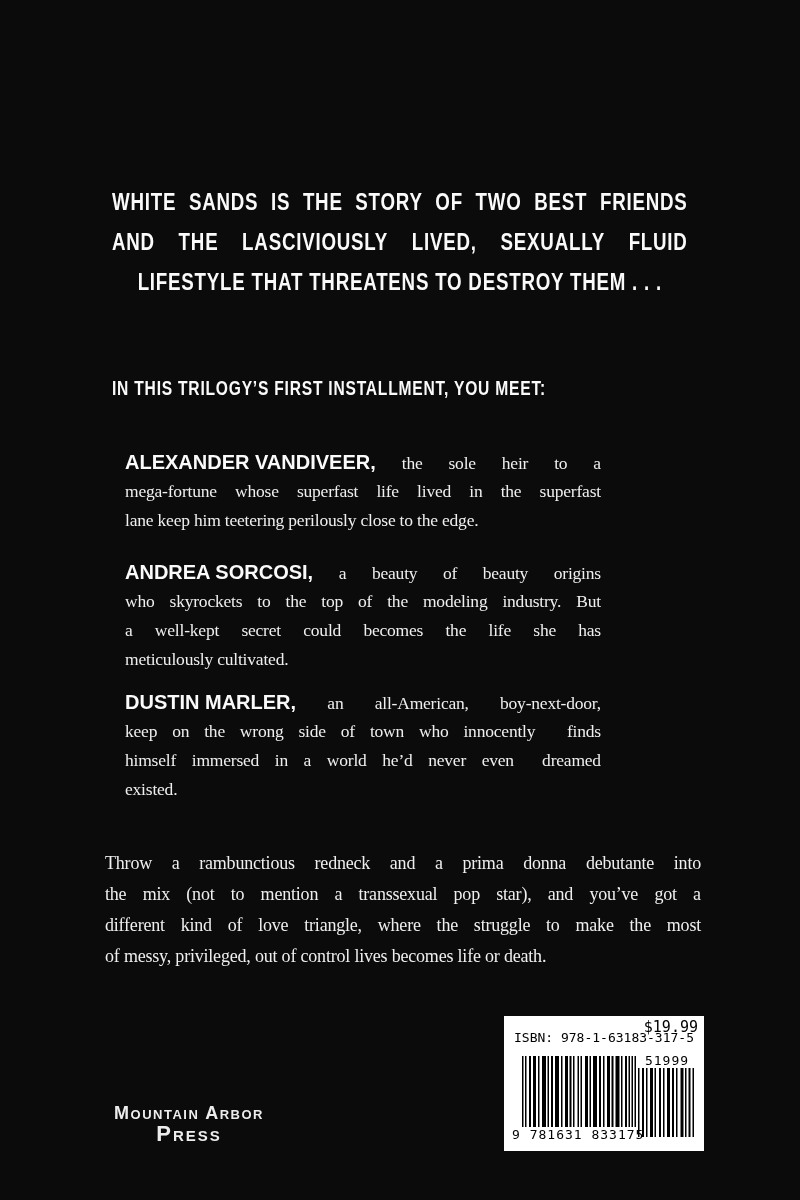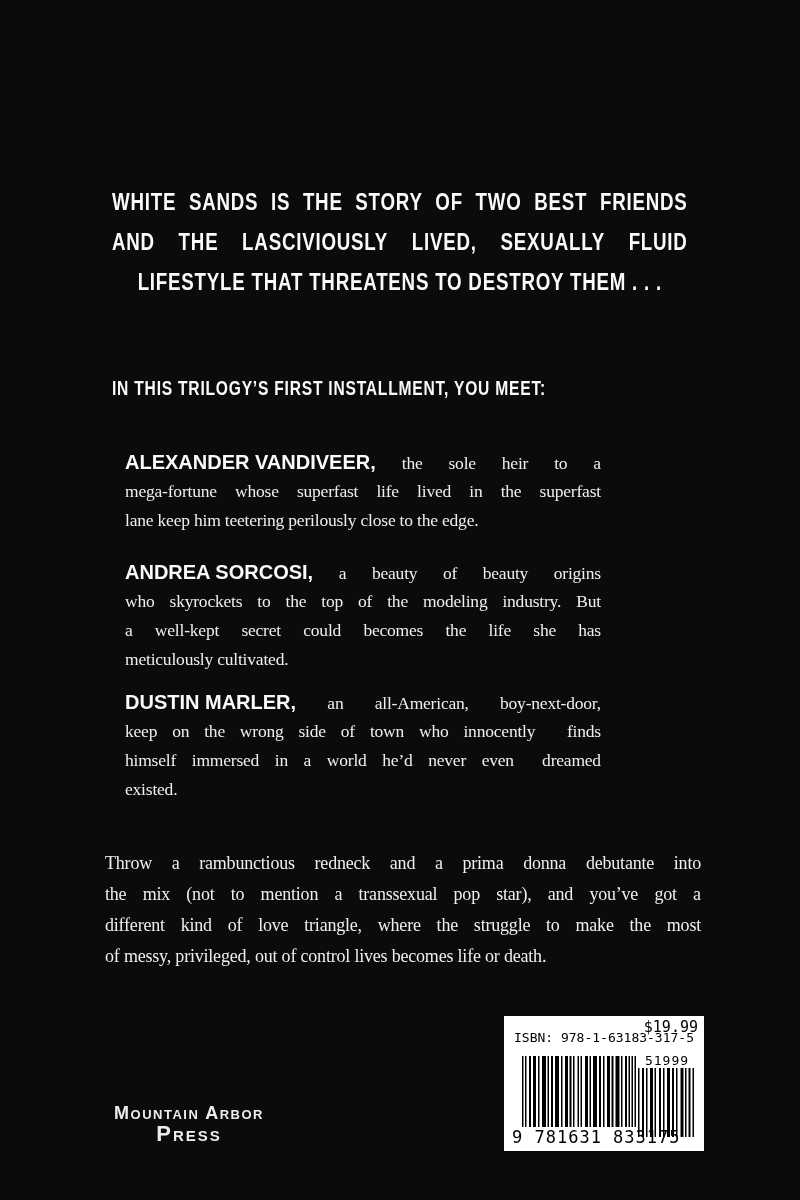--- a/index.html
+++ b/index.html
@@ -45,21 +45,21 @@
   .closing .cline{height:31px;line-height:31px;gap:11px;}
 
   
   .barcode-box{
     left:504px;top:1016px;width:200px;height:135px;background:#ffffff;color:#000;
     font-family:"DejaVu Sans Mono",monospace;
   }
   .price{position:absolute;top:2px;right:6px;font-size:15px;}
   .isbn{position:absolute;top:14px;left:0;width:100%;text-align:center;font-size:13px;}
   .main-bars{position:absolute;left:18px;top:40px;}
-  .ean-digits{position:absolute;left:6px;top:111px;background:#ffffff;font-size:17px;letter-spacing:1px;padding:0 2px;}
+  .ean-digits{position:absolute;left:6px;top:111px;background:#ffffff;font-size:13px;letter-spacing:1px;padding:0 2px;}
   .supp-code{position:absolute;left:134px;top:37px;width:58px;text-align:center;font-size:13px;letter-spacing:1px;}
   .supp-bars{position:absolute;left:134px;top:52px;}
   .barcode-box svg rect{fill:#000;}
 
   
   .publisher{
     left:110px;top:1103px;width:158px;text-align:center;
     font-family:"Liberation Sans",sans-serif;font-variant:small-caps;
     font-weight:bold;color:#ededed;
   }

